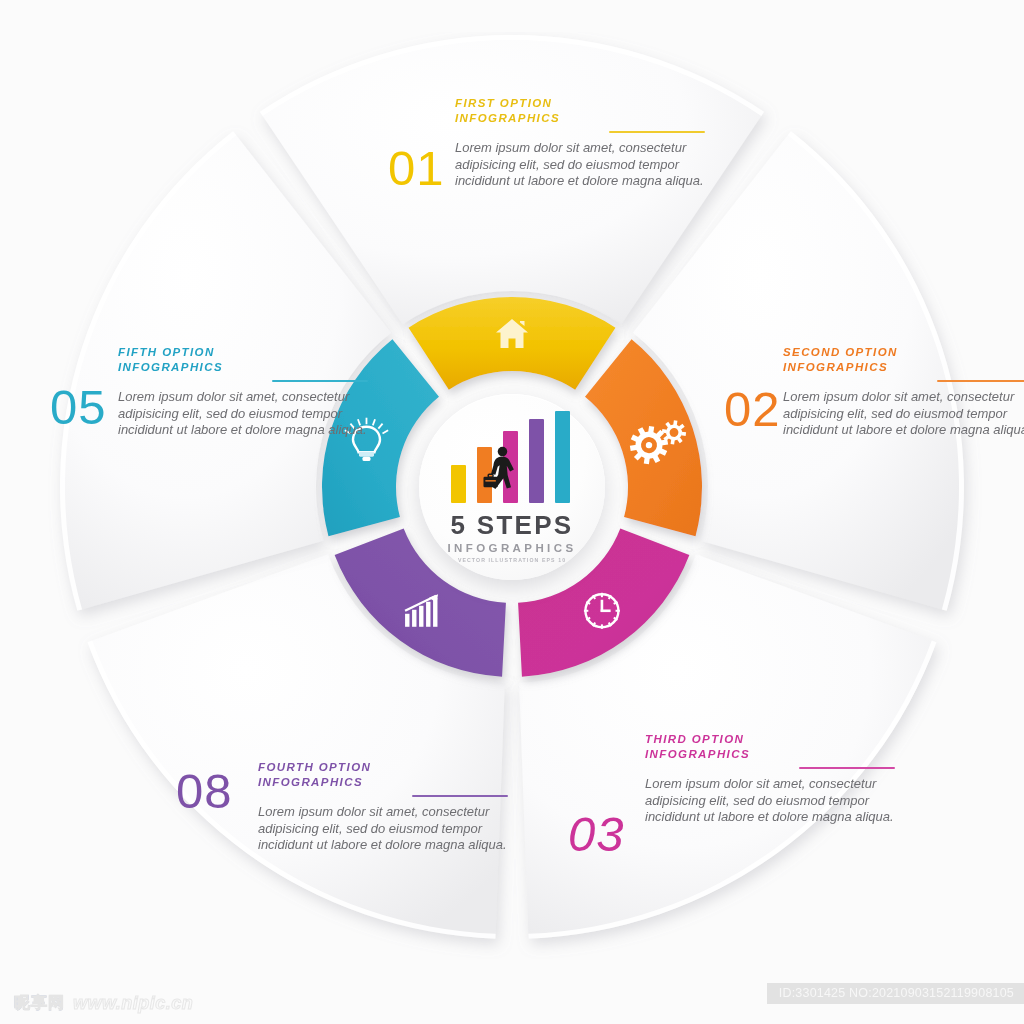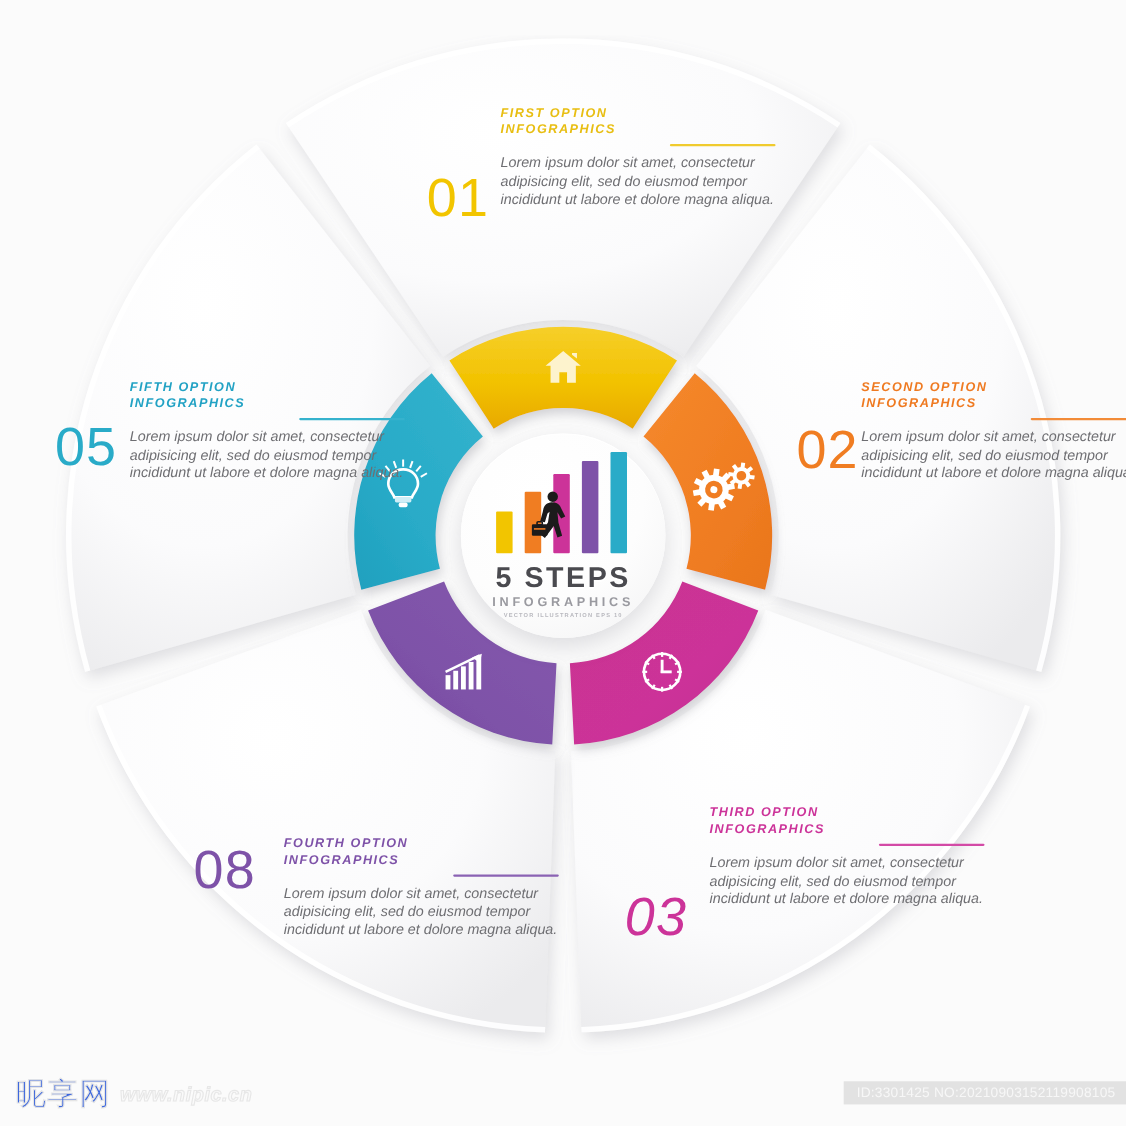--- a/index.html
+++ b/index.html
@@ -41,21 +41,21 @@
   .bars{position:relative;width:122px;height:92px;}
   .bar{position:absolute;bottom:0;width:15px;border-radius:1px;}
   .runner{position:absolute;left:32px;bottom:6px;width:38px;height:52px;}
   .hub-title{font-size:26px;font-weight:bold;letter-spacing:2.3px;color:#4a4a4f;margin-top:7px;
              text-shadow:0 1px 0 rgba(255,255,255,.9);}
   .hub-sub{font-size:11.5px;font-weight:bold;letter-spacing:3.4px;color:#9a9aa0;margin-top:1px;}
   .hub-sub2{font-size:5.2px;font-weight:bold;letter-spacing:1.1px;color:#b9b9bf;margin-top:3px;}
 
   
   .wm{position:absolute;left:14px;bottom:10px;display:flex;align-items:center;gap:8px;opacity:.85;}
-  .wm-cn{font-size:28px;font-weight:normal;color:#1d4ed8;letter-spacing:1px;
+  .wm-cn{font-size:16px;font-weight:bold;color:#1d4ed8;letter-spacing:1px;
          -webkit-text-stroke:1px #e2e2e2;text-shadow:0 0 1px #e6e6e6;}
   .wm-url{font-size:18px;font-style:italic;font-weight:bold;color:#fafafa;letter-spacing:.5px;
           -webkit-text-stroke:1px #e4e4e4;}
   .idbar{position:absolute;right:0;bottom:20px;background:#e2e2e2;color:#f7f7f7;
          font-size:12.5px;letter-spacing:.2px;padding:3px 10px 4px 12px;}
 </style>
 </head>
 <body>
 
 <div class="stage">
@@ -220,21 +220,21 @@
             <rect x="2.5" y="36.6" width="11" height="1.5" fill="#f07d22"></rect>
           </g>
         </svg>
       </div>
       <div class="hub-title">5 STEPS</div>
       <div class="hub-sub">INFOGRAPHICS</div>
       <div class="hub-sub2">VECTOR ILLUSTRATION EPS 10</div>
     </div>
   </div>
 
-  <div class="num" id="num1" style="color:#f2c500;margin-top:12px;">01</div>
+  <div class="num" id="num1" style="color:#f2c500;">01</div>
   <div class="opt align-r" id="opt1">
     <div class="head" style="color:#e8be12;">
       <span>FIRST OPTION</span><br>
       <span>INFOGRAPHICS</span>
     </div>
     <div class="rule" style="background:#f0cb2e;"></div>
     <div class="body">Lorem ipsum dolor sit amet, consectetur adipisicing elit, sed do eiusmod tempor incididunt ut labore et dolore magna aliqua.</div>
   </div>
 
   <div class="num" id="num2" style="color:#f07d22;">02</div>

